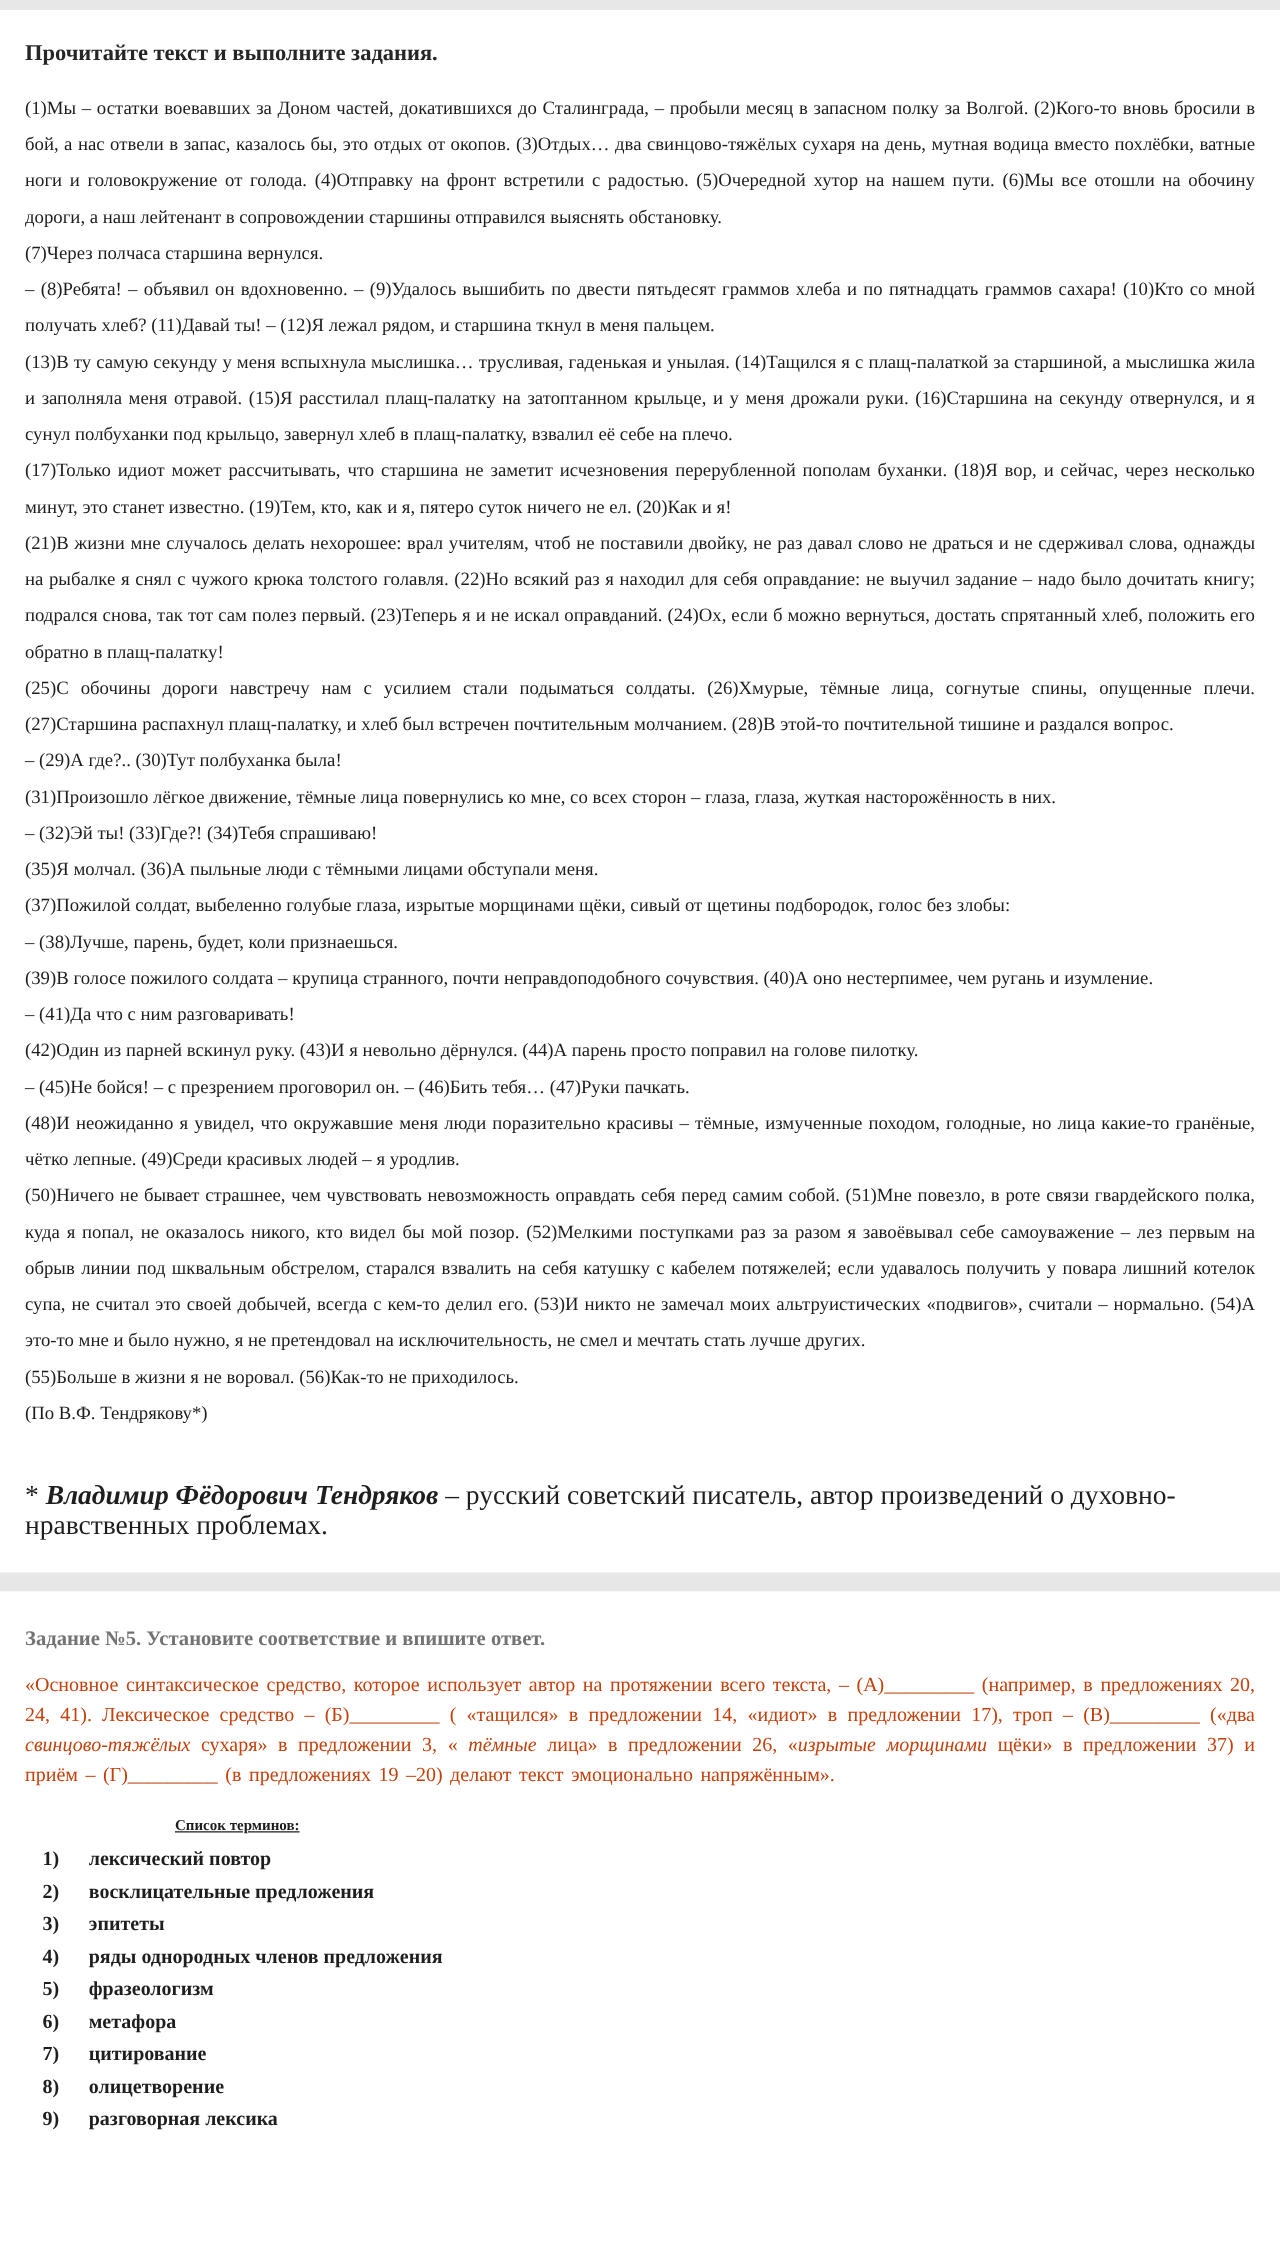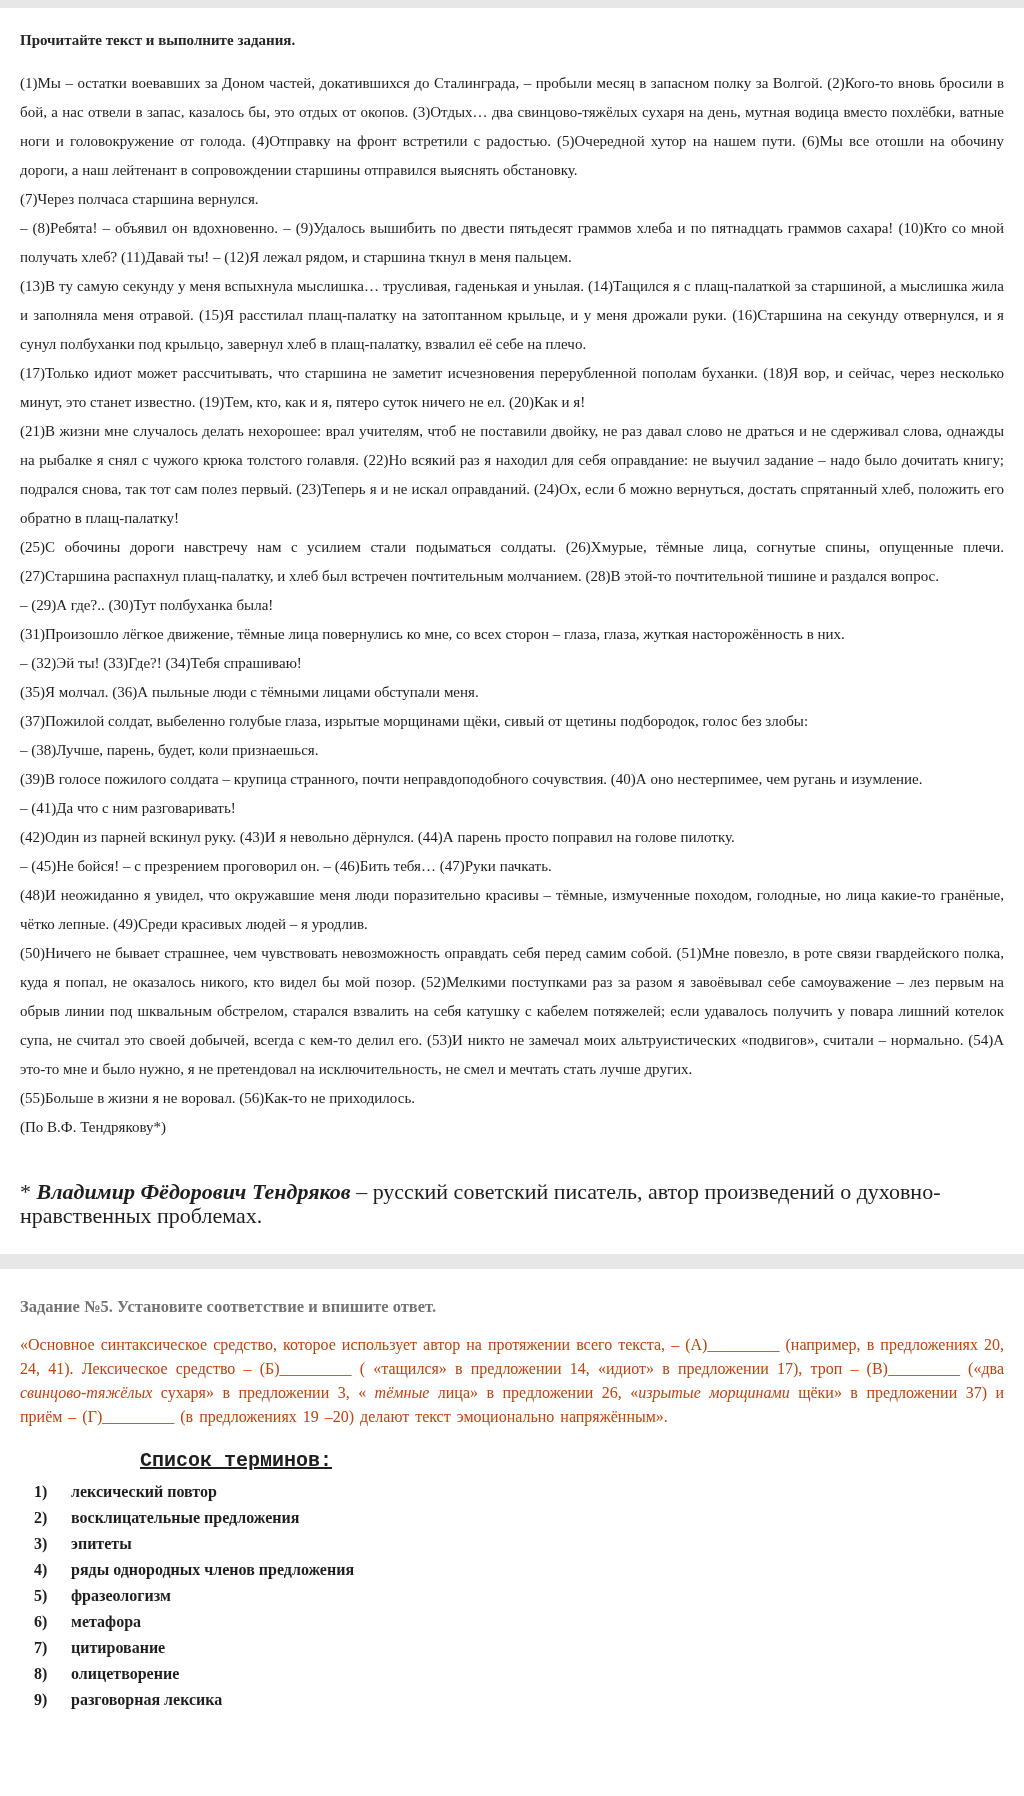--- a/index.html
+++ b/index.html
@@ -7,21 +7,21 @@
   body {
     width: 1024px;
     font-family: "Liberation Serif", "DejaVu Serif", serif;
     color: #1e1e1e;
   }
   .top-strip { height: 8px; background: #e7e7e7; }
   .content { padding: 0 20px; }
 
   .instruction-header {
     margin: 24px 0 20px;
-    font-size: 15px;
+    font-size: 18px;
     font-weight: bold;
     color: #262626;
   }
 
   .reading-text p {
     font-size: 15px;
     line-height: 29px;
     text-align: justify;
     color: #1d1d1d;
   }
@@ -47,23 +47,22 @@
     font-weight: normal;
     line-height: 24px;
     text-align: justify;
     word-spacing: 2px;
     color: #c2410c;
   }
   .task-prompt .it { font-style: italic; }
 
   .terms-header {
     margin: 20px 0 4px 120px;
-    font-size: 20px;
+    font-size: 12px;
     font-weight: bold;
-    font-family: Liberation Mono, monospace;
   }
   .terms-header span { text-decoration: underline; }
 
   .terms-list { margin-top: 6px; }
   .term-row {
     display: flex;
     align-items: baseline;
     margin: 0 0 0 14px;
     padding: 4.5px 0;
     font-size: 16px;

